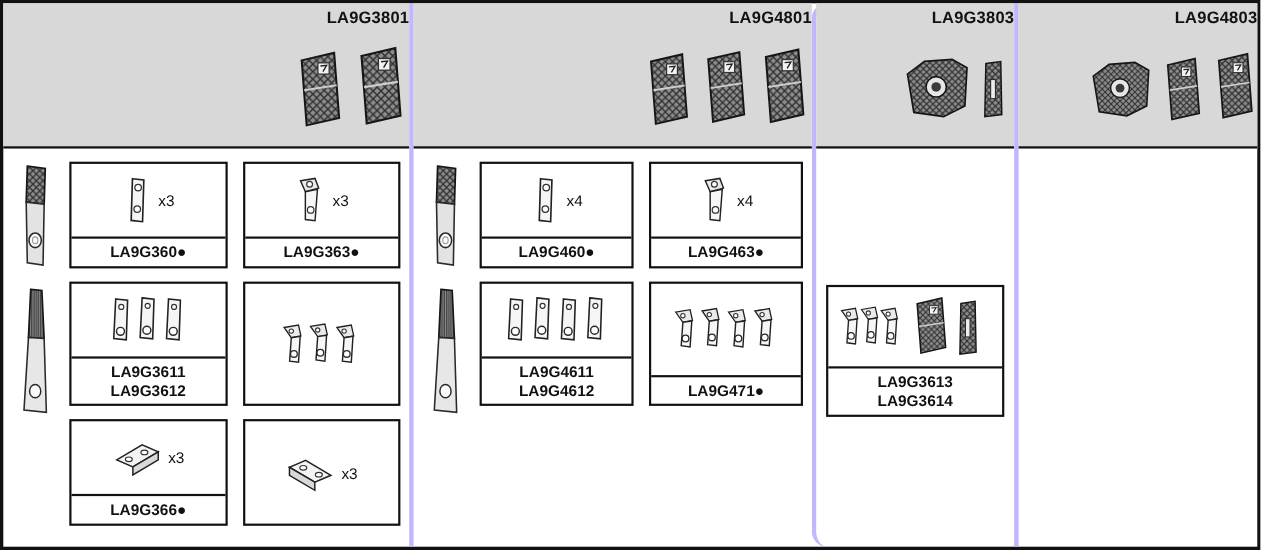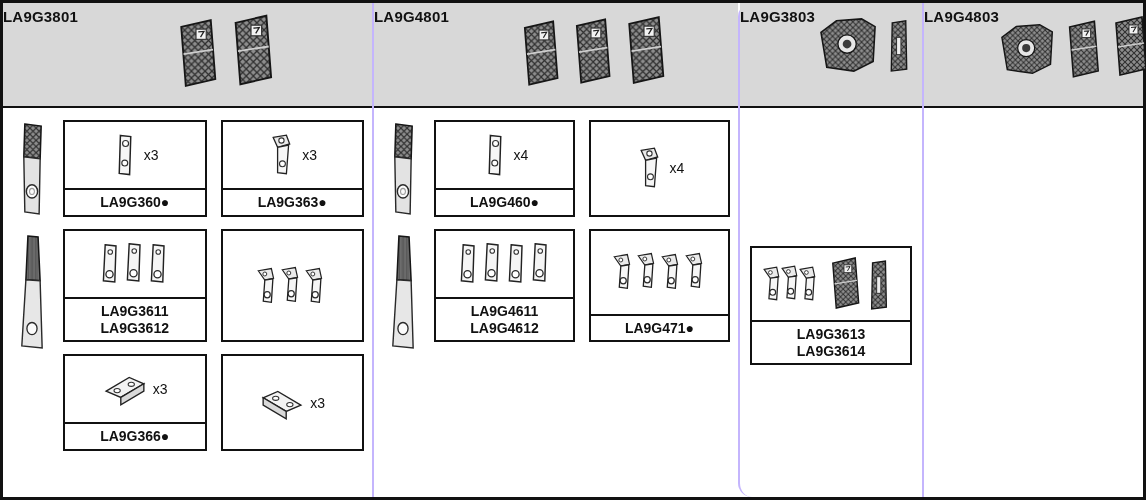--- a/index.html
+++ b/index.html
@@ -1,24 +1,24 @@
 <!DOCTYPE html>
 <html><head>
 <meta charset="utf-8">
 <style>
   html,body{margin:0;padding:0;background:#ffffff;font-family:"Liberation Sans",sans-serif;}
   *{box-sizing:border-box;}
   .sheet{width:1146px;height:500px;border:3px solid #111;display:flex;background:#fff;}
   .col{display:flex;flex-direction:column;min-width:0;}
-  .col + .col{border-left:2px solid #c4b5fd;}
+  .col + .col{border-left:4px solid #c4b5fd;}
   .col-1{width:369px;}
   .col-2{width:366px;}
   .col-3{width:184px;border-radius:14px;}
   .col-4{flex:1;}
-  .col-header{height:105px;background:#d8d8d8;border-bottom:2px solid #111;display:flex;flex-direction:row;align-items:flex-start;padding-top:5px;flex:0 0 auto;}
+  .col-header{height:132px;background:#d8d8d8;border-bottom:2px solid #111;display:flex;flex-direction:column;align-items:flex-end;padding-top:5px;flex:0 0 auto;}
   .col-title{font-weight:bold;font-size:15px;color:#111;letter-spacing:.2px;}
   .col-header-art{flex:1;display:flex;align-items:center;justify-content:center;}
   .col-body{flex:1;padding:12px 8px 8px;display:flex;gap:8px;}
   .side-art{width:44px;display:flex;flex-direction:column;align-items:center;gap:16px;padding-top:2px;}
   .cells{flex:1;display:grid;grid-template-columns:1fr 1fr;gap:12px 14px;align-content:start;}
   .cell{border:2px solid #111;display:flex;flex-direction:column;background:#fff;}
   .cell-art{flex:1;display:flex;align-items:center;justify-content:center;gap:5px;min-height:66px;padding:3px;}
   .qty{font-size:14px;color:#111;}
   .cell-label{border-top:2px solid #111;text-align:center;font-weight:bold;font-size:14px;line-height:1.2;padding:4px 2px;color:#111;}
   .cell-label span{display:block;}
@@ -220,20 +220,23 @@
               <span>LA9G460●</span>
             </div>
         </div>
         <div class="cell">
           <div class="cell-art">
             <svg width="30" height="44" viewBox="0 0 26 40">
                 <use href="#s-tab-bent"></use>
               </svg>
             <span class="qty">x4</span>
           </div>
+          <div class="cell-label">
+              <span>LA9G463●</span>
+            </div>
         </div>
         <div class="cell">
           <div class="cell-art">
             <svg width="98" height="50" viewBox="0 0 98 50">
               <use href="#s-tab2" x="0" y="2" width="24" height="46"></use>
               <use href="#s-tab2" x="24" y="1" width="24" height="46"></use>
               <use href="#s-tab2" x="48" y="2" width="24" height="46"></use>
               <use href="#s-tab2" x="72" y="1" width="24" height="46"></use>
             </svg>
           </div>

